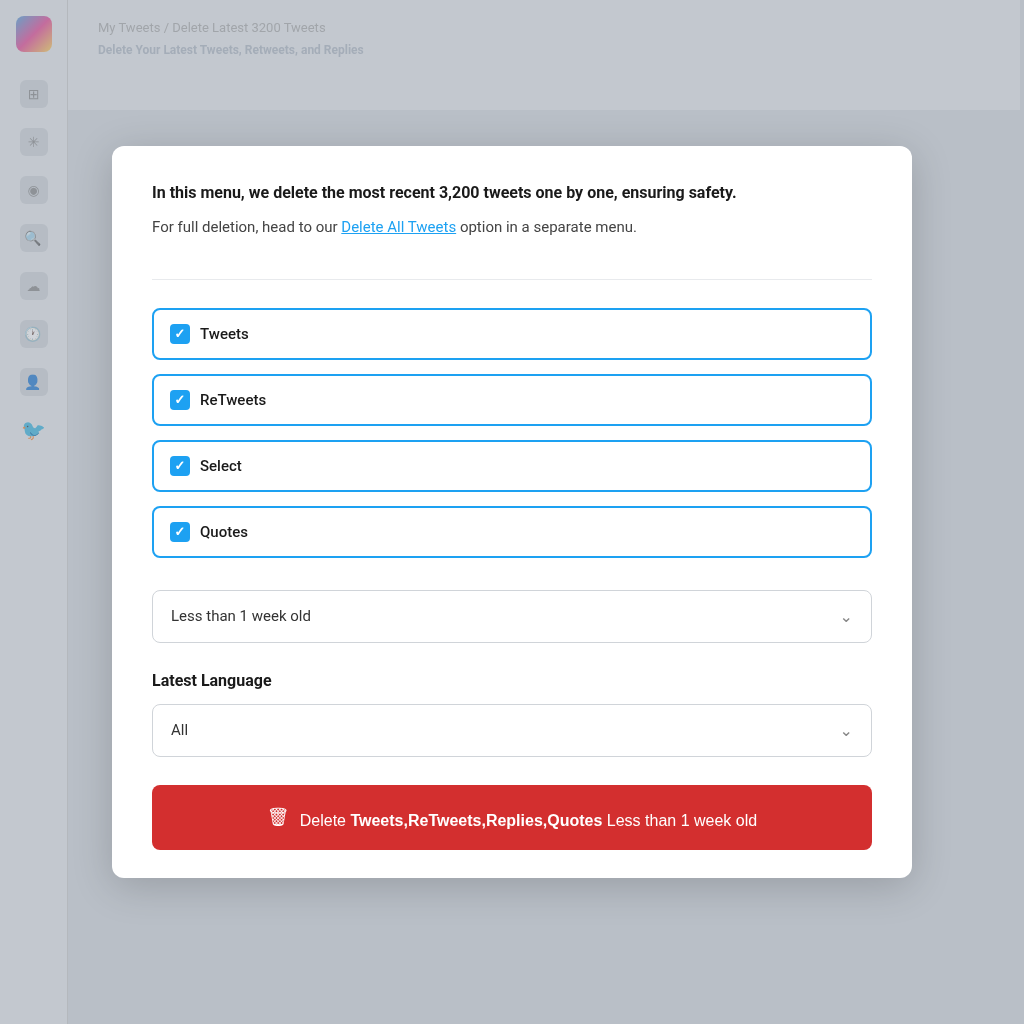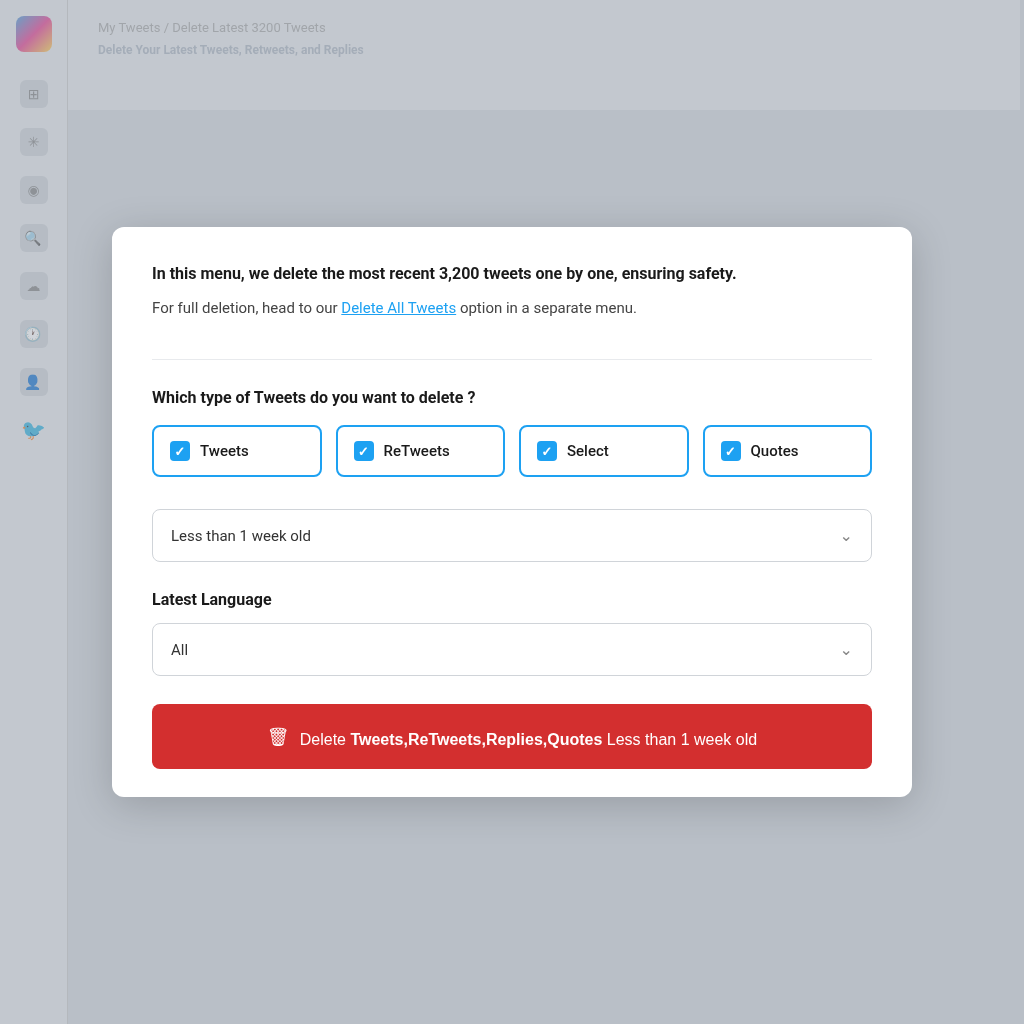--- a/index.html
+++ b/index.html
@@ -131,20 +131,21 @@
       font-weight: 700;
       color: #1a1a1a;
       margin-bottom: 18px;
     }
 
     
     .tweet-types {
       display: flex;
       gap: 14px;
       margin-bottom: 32px;
+      flex-direction: column;
     }
 
     .tweet-type-option {
       flex: 1;
       border: 2px solid #1da1f2;
       border-radius: 8px;
       padding: 14px 16px;
       display: flex;
       align-items: center;
       gap: 10px;
@@ -281,21 +282,20 @@
   <div class="modal">
 
     <p class="modal-intro-bold">In this menu, we delete the most recent 3,200 tweets one by one, ensuring safety.</p>
 
     <p class="modal-intro-text">
       <span>For full deletion, head to our </span><a href="#">Delete All Tweets</a><span> option in a separate menu.</span>
     </p>
 
     <div class="divider"></div>
 
-    <div class="section-title">Which type of Tweets do you want to delete ?</div>
 
     <div class="tweet-types">
       <div class="tweet-type-option">
         <div class="checkbox-icon"></div>
         <span class="option-label">Tweets</span>
       </div>
       <div class="tweet-type-option">
         <div class="checkbox-icon"></div>
         <span class="option-label">ReTweets</span>
       </div>

